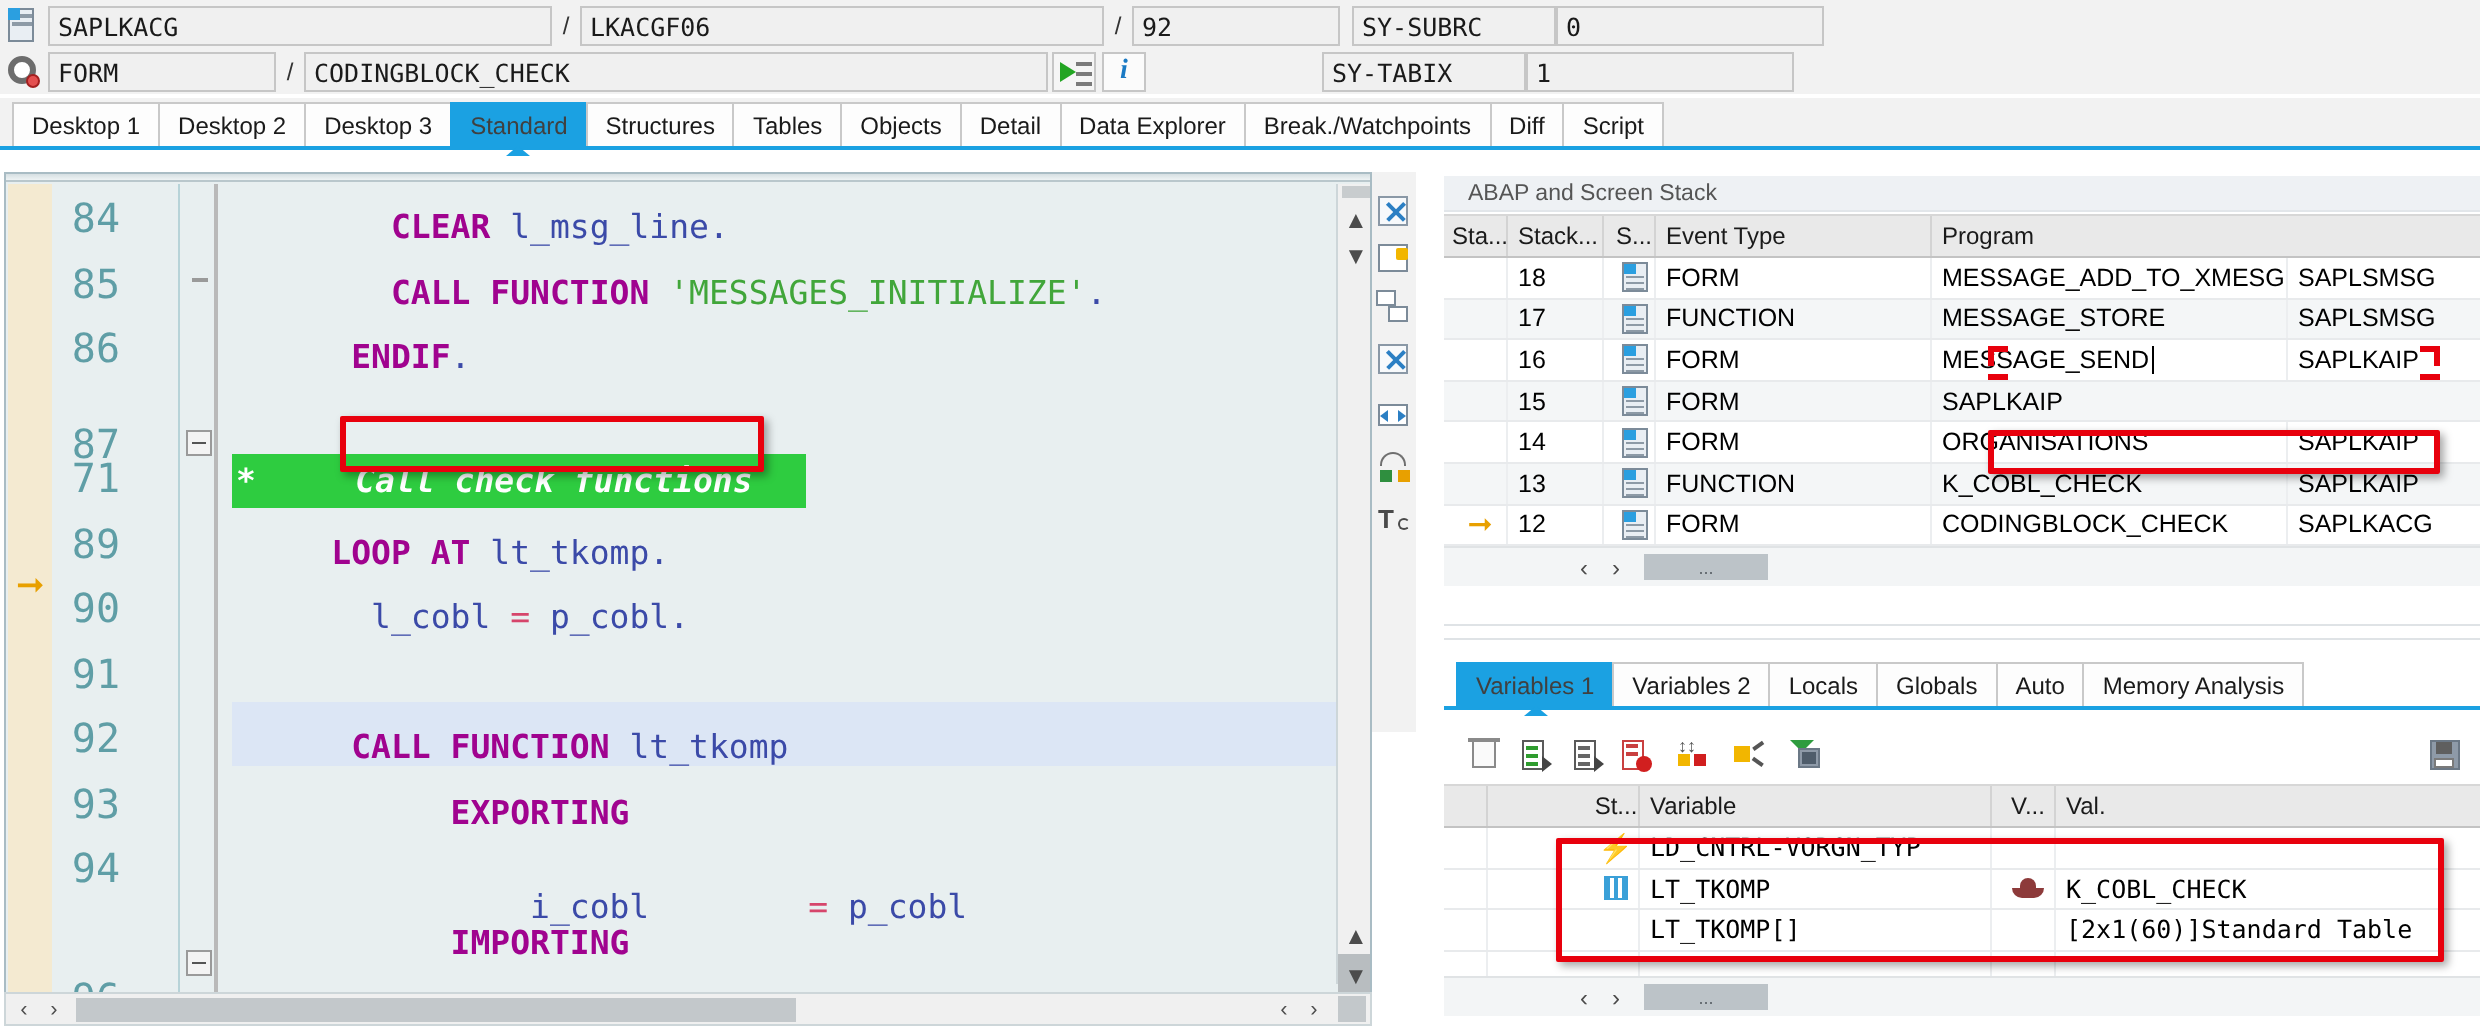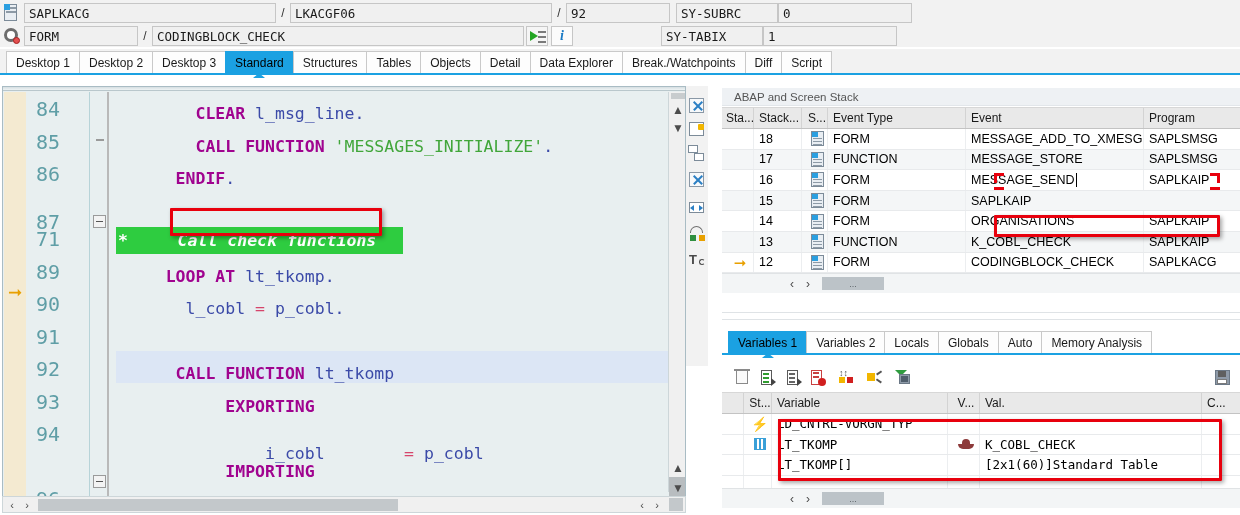--- a/index.html
+++ b/index.html
@@ -40,21 +40,21 @@
   .spacer-sm { width:6px; flex:0 0 auto; }
 
   
   .tabbar { position:absolute; left:0; top:49px; width:1240px; height:26px; background:#f2f2f2; }
   .tabstrip { display:flex; align-items:flex-end; height:24px; padding-left:6px; }
   .tab {
     height:22px; padding:0 9px; border:1px solid #c9c9c9; border-bottom:none;
     background:#fdfdfd; color:#1a1a1a; font-size:12px;
     display:flex; align-items:center; margin-right:-1px; white-space:nowrap;
   }
-  .tab.active { background:#1ba1e2; color:#000000; border-color:#1ba1e2; }
+  .tab.active { background:#1ba1e2; color:#404040; border-color:#1ba1e2; }
   .tabline { position:absolute; left:0; top:73px; width:1240px; height:2px; background:#1ba1e2; }
   .tabnub { position:absolute; top:73px; width:0; height:0;
     border-left:6px solid transparent; border-right:6px solid transparent; border-bottom:5px solid #1ba1e2; }
 
   
   .editor { position:absolute; left:2px; top:86px; width:684px; height:420px;
     background:#e8eff0; border:1px solid #a9bcc4; overflow:hidden; }
   .ed-toprule { position:absolute; left:0; top:0; width:684px; height:4px;
     background:linear-gradient(#d6dfe2,#eef3f4); border-bottom:1px solid #b9c7cc; }
 
@@ -127,21 +127,21 @@
   .gc.sans { font-family:"Liberation Sans", sans-serif; font-size:12.5px; }
 
   .c-sta { width:32px; justify-content:center; }
   .c-idx { width:48px; }
   .c-s   { width:26px; justify-content:center; }
   .c-et  { width:138px; }
   .c-ev  { width:178px; }
   .c-pg  { width:95px; border-right:none; }
 
   .v-blank { width:22px; }
-  .v-st    { width:28px; justify-content:center; }
+  .v-st    { width:28px; justify-content:center;margin-left:48px; }
   .v-var   { width:176px; }
   .v-v     { width:32px; justify-content:center; }
   .v-val   { width:222px; }
   .v-c     { width:38px; border-right:none; }
 
   .gfoot { position:absolute; left:0; width:518px; height:20px; background:#f3f5f6;
     border-top:1px solid #e0e3e5; display:flex; align-items:center; padding-left:62px; }
   .gf-arrow { width:16px; height:16px; display:flex; align-items:center; justify-content:center;
     color:#4a4a4a; font-size:12px; }
   .gf-thumb { width:62px; height:13px; background:#bcc3c8; margin-left:6px;
@@ -398,21 +398,20 @@
 
   <div class="rpanel" style="top:88px; height:220px;">
     <div class="panel-title">ABAP and Screen Stack</div>
 
     <div class="grid" style="top:19px;">
       <div class="ghead" id="stack-head">
           <div class="gh c-sta">Sta...</div>
           <div class="gh c-idx">Stack...</div>
           <div class="gh c-s">S...</div>
           <div class="gh c-et">Event Type</div>
-          <div class="gh c-ev">Event</div>
           <div class="gh c-pg">Program</div>
         </div>
       <div id="stack-body">
           <div class="grow">
             <div class="gc c-sta"></div>
             <div class="gc c-idx sans">18</div>
             <div class="gc c-s">
               <span style="position:relative;display:inline-block;width:13px;height:15px;background:#e9eef3;border:1px solid #7c8b99;">
                 <span style="position:absolute;left:0;top:0;width:6px;height:5px;background:#2b9fe0;"></span>
                 <span style="position:absolute;left:1px;top:6px;width:9px;height:1px;background:#8d9aa6;"></span>

